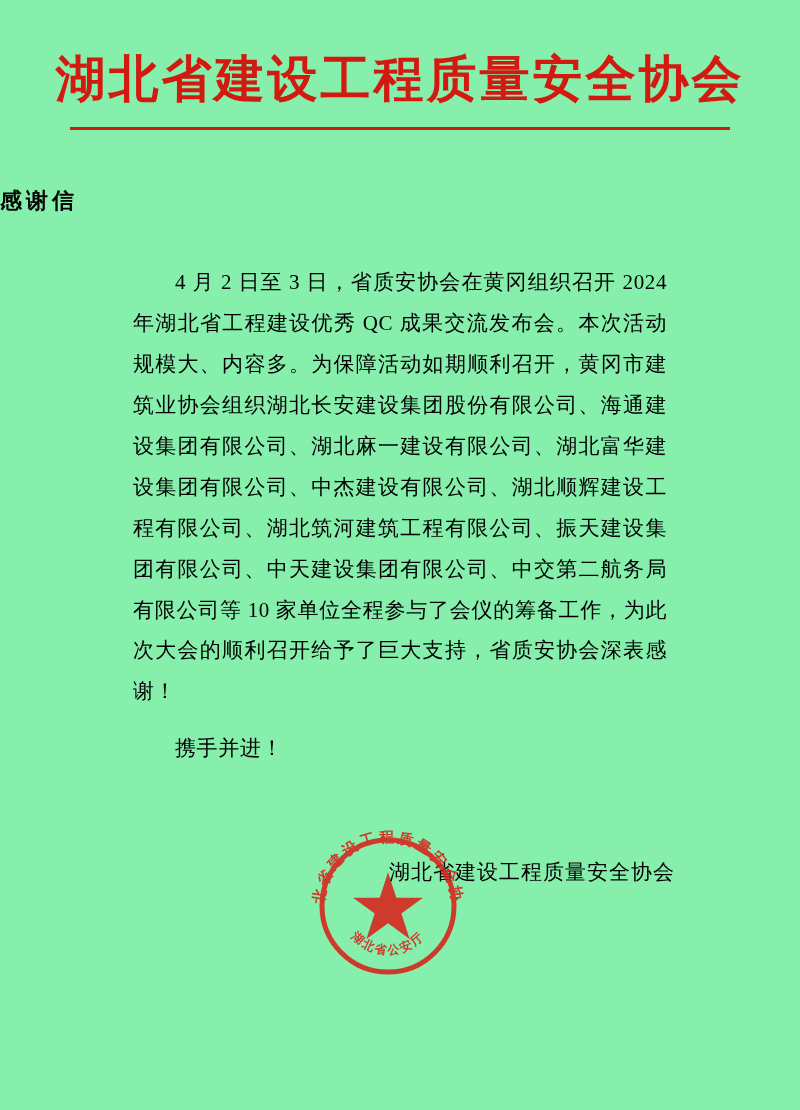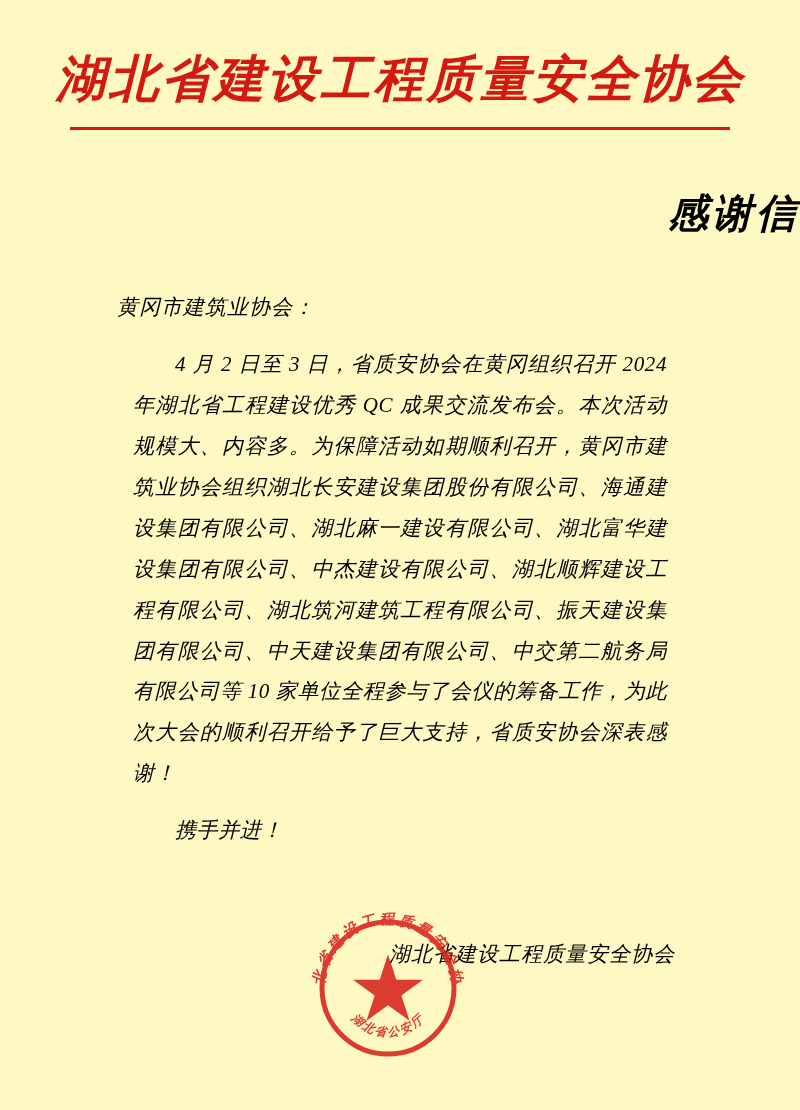--- a/index.html
+++ b/index.html
@@ -13,23 +13,22 @@
     font-family: "Liberation Serif", "DejaVu Serif", serif;
     color: #000000;
     position: relative;
     overflow: hidden;
   }
 
   .page {
     position: relative;
     width: 800px;
     height: 1110px;
-    background: #fef9c3;
+    background: #86efac;
     box-sizing: border-box;
-    font-style: italic;
   }
 
   
   .letterhead {
     padding-top: 50px;
     text-align: center;
   }
   .letterhead-title {
     font-family: "Liberation Serif", "DejaVu Serif", serif;
     font-weight: bold;
@@ -42,23 +41,23 @@
   .letterhead-rule {
     margin: 18px auto 0 auto;
     width: 660px;
     height: 3px;
     background: #d21a11;
   }
 
   
   .doc-title {
     margin-top: 56px;
-    text-align: right;
+    text-align: left;
     font-weight: bold;
-    font-size: 40px;
+    font-size: 22px;
     letter-spacing: 4px;
     color: #000000;
   }
 
   
   .body-wrap {
     margin: 46px auto 0 auto;
     width: 566px;
   }
   .salutation {
@@ -121,21 +120,20 @@
 <div class="page">
 
   <div class="letterhead">
     <div class="letterhead-title">湖北省建设工程质量安全协会</div>
     <div class="letterhead-rule"></div>
   </div>
 
   <div class="doc-title">感谢信</div>
 
   <div class="body-wrap">
-    <div class="salutation">黄冈市建筑业协会：</div>
 
     <p class="para">4 月 2 日至 3 日，省质安协会在黄冈组织召开 2024 年湖北省工程建设优秀 QC 成果交流发布会。本次活动规模大、内容多。为保障活动如期顺利召开，黄冈市建筑业协会组织湖北长安建设集团股份有限公司、海通建设集团有限公司、湖北麻一建设有限公司、湖北富华建设集团有限公司、中杰建设有限公司、湖北顺辉建设工程有限公司、湖北筑河建筑工程有限公司、振天建设集团有限公司、中天建设集团有限公司、中交第二航务局有限公司等 10 家单位全程参与了会仪的筹备工作，为此次大会的顺利召开给予了巨大支持，省质安协会深表感谢！</p>
 
 
     <p class="para">携手并进！</p>
   </div>
 
   <div class="sign-block">
 
     <div class="sign-lines">

